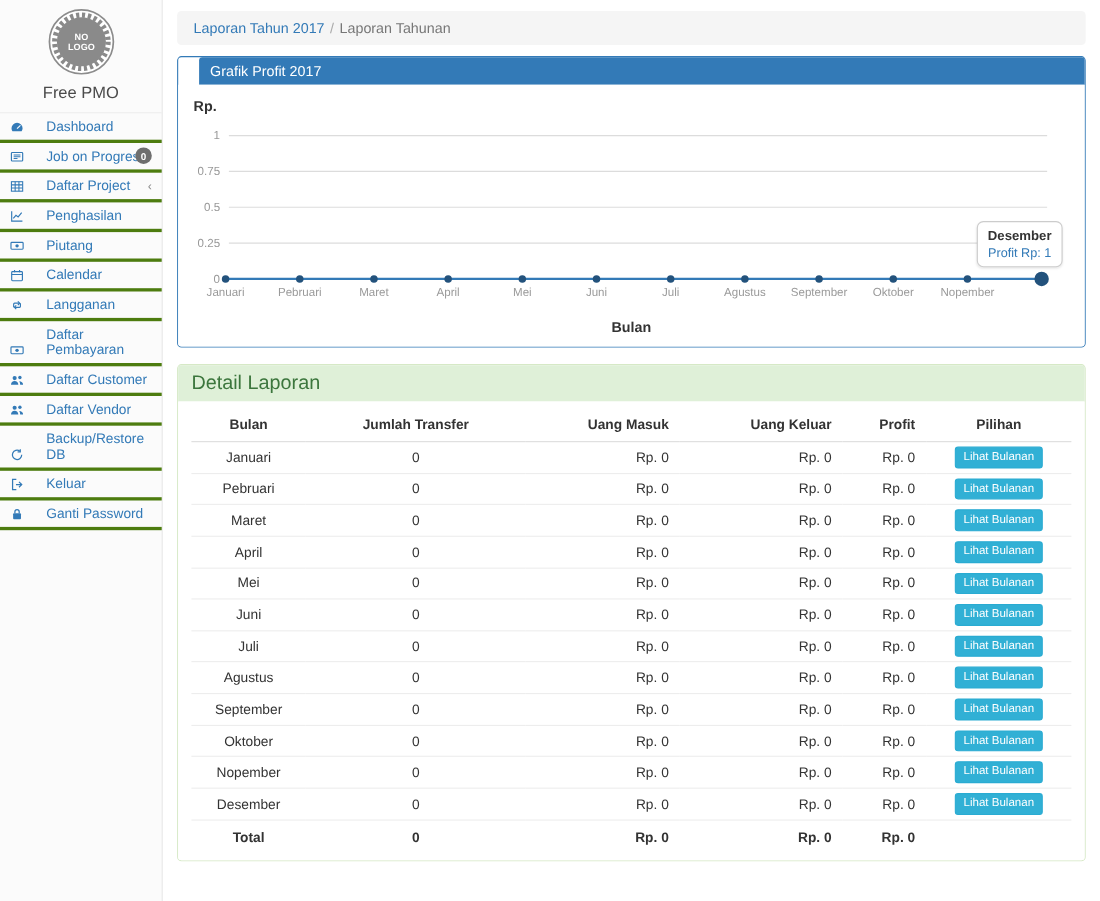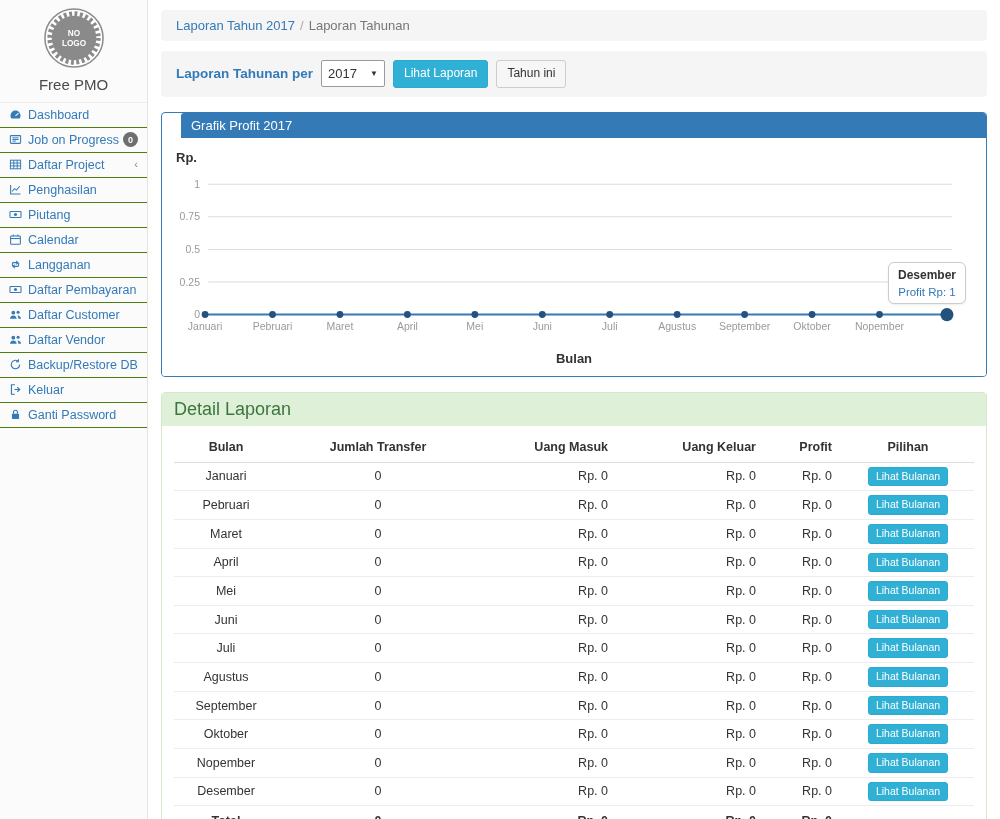--- a/index.html
+++ b/index.html
@@ -4,22 +4,22 @@
 <style>
   * { box-sizing: border-box; margin: 0; padding: 0; }
   html,body { width:1000px; height:819px; }
   body { font-family:"Liberation Sans", sans-serif; font-size:13px; color:#333; background:#fff; }
   .app { display:flex; width:1000px; height:819px; overflow:hidden; }
 
   
   .sidebar { flex:0 0 148px; width:148px; background:#fbfbfb; border-right:1px solid #e4e4e4; }
   .logo-block { text-align:center; padding:7px 0 9px; border-bottom:1px solid #ededed; }
   .brand { font-size:15px; color:#4a4a4a; margin-top:4px; }
-  .side-item { position:relative; display:flex; align-items:flex-start; gap:6px; padding:5px 9px;
-               font-size:12.5px; color:#337ab7; border-bottom:1px solid #4d7c0f; cursor:pointer; }
+  .side-item { position:relative; display:flex; align-items:flex-end; gap:20px; padding:5px 9px;
+               font-size:12.5px; color:#337ab7; border-bottom:3px solid #4d7c0f; cursor:pointer; }
   .side-item .ic { display:inline-flex; width:13px; height:13px; flex:0 0 13px; color:#337ab7; }
   .side-item .ic svg { width:13px; height:13px; }
   .side-badge { position:absolute; right:9px; top:4px; background:#6e6e6e; color:#fff; font-size:9px;
                 font-weight:bold; width:15px; height:15px; border-radius:50%;
                 display:flex; align-items:center; justify-content:center; }
   .side-chevron { position:absolute; right:9px; color:#888; font-size:11px; }
 
   
   .main { flex:1; display:flex; flex-direction:column; background:#fff; }
   .content { flex:1; padding:10px 13px 0; }
@@ -238,29 +238,20 @@
       </nav>
   </aside>
 
   <div class="main">
     <div class="content">
 
       <div class="box-gray breadcrumb-box">
         <a>Laporan Tahun 2017</a><span class="sep">/</span><span>Laporan Tahunan</span>
       </div>
 
-      <div class="box-gray controls-box">
-        <span class="controls-label">Laporan Tahunan per</span>
-        <span class="year-select">
-          <span>2017</span>
-          <span class="caret">▼</span>
-        </span>
-        <span class="btn btn-info">Lihat Laporan</span>
-        <span class="btn btn-default">Tahun ini</span>
-      </div>
 
       <div class="panel panel-primary">
         <div class="panel-heading">Grafik Profit 2017</div>
         <div class="panel-body">
           <div class="chart-area">
             <div class="rp-label">Rp.</div>
             <svg id="chart-svg" class="chart-svg" preserveAspectRatio="none" viewBox="0 0 798 165">
                 <line x1="34" y1="14" x2="776" y2="14" stroke="#dcdcdc" stroke-width="1"></line>
                 <text x="26" y="17.5" text-anchor="end" fill="#999" font-size="10.5">1</text>
                 <line x1="34" y1="46" x2="776" y2="46" stroke="#dcdcdc" stroke-width="1"></line>

